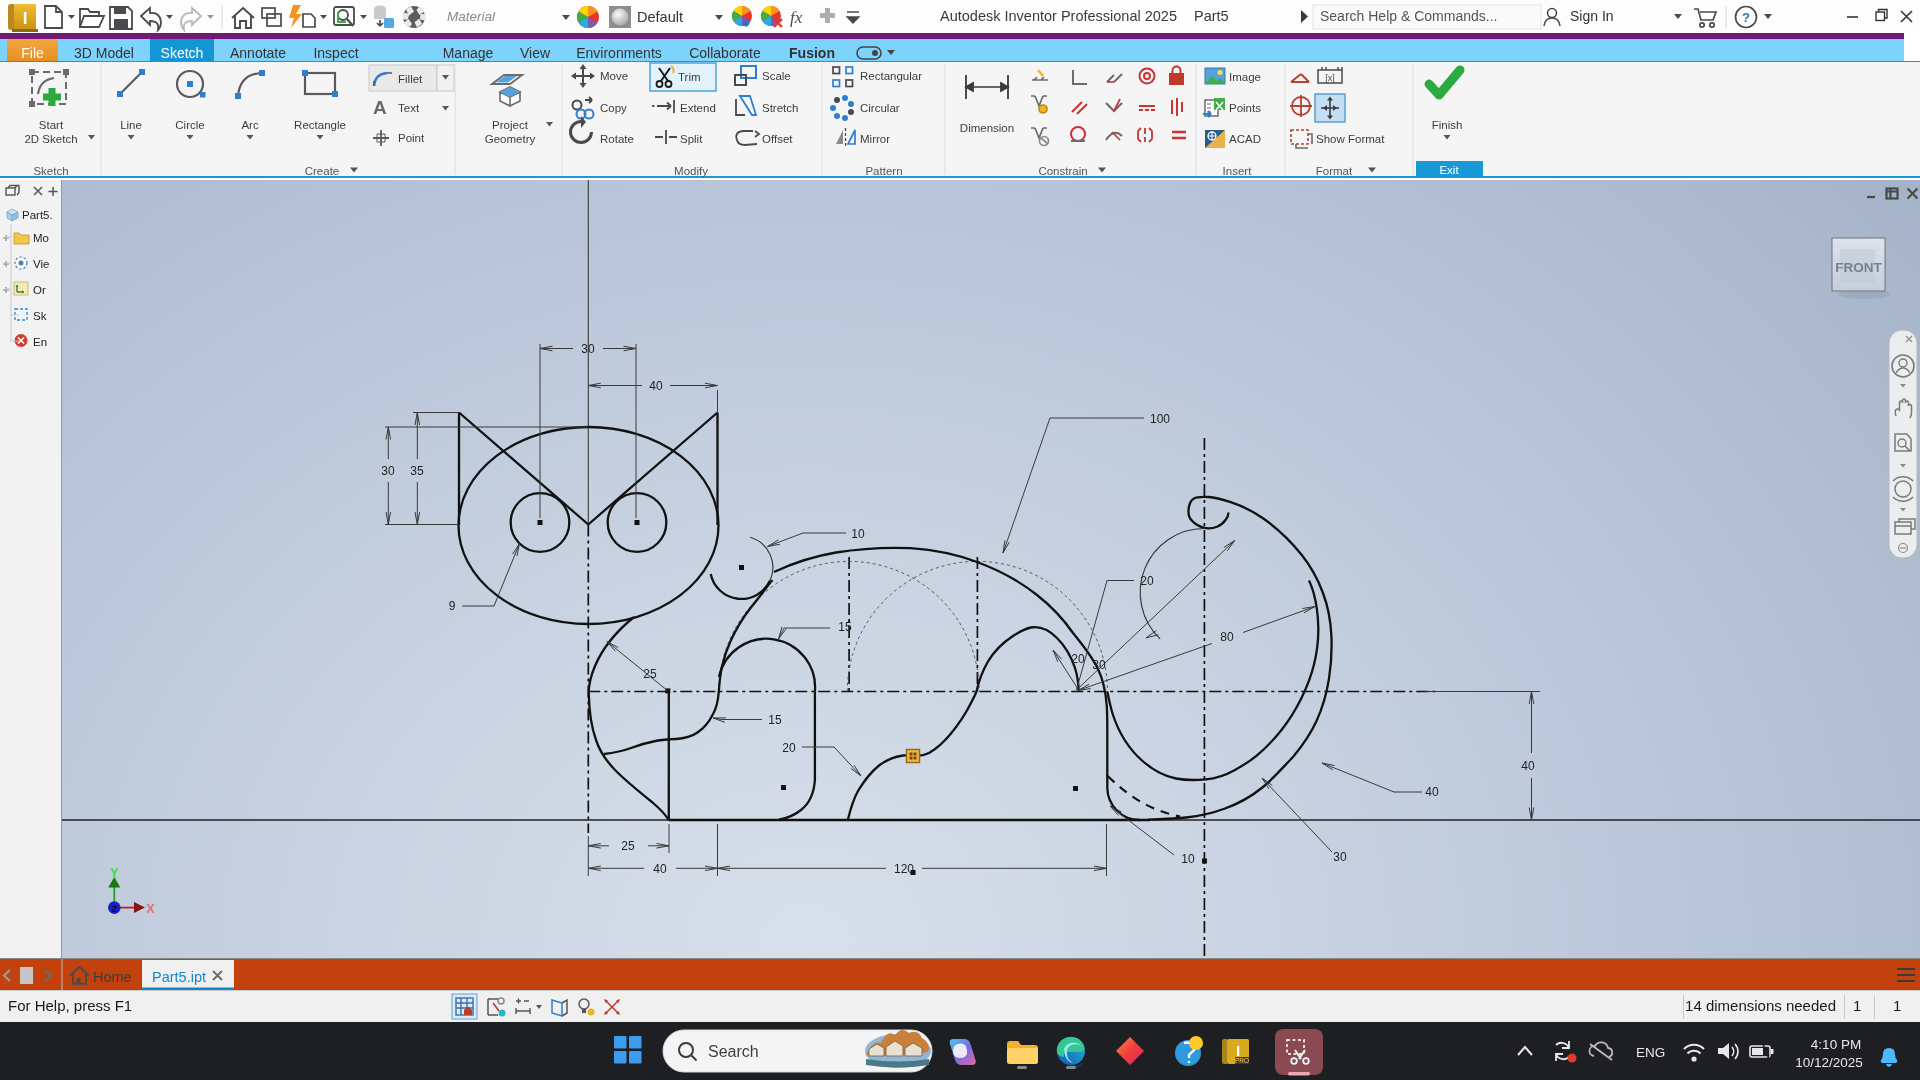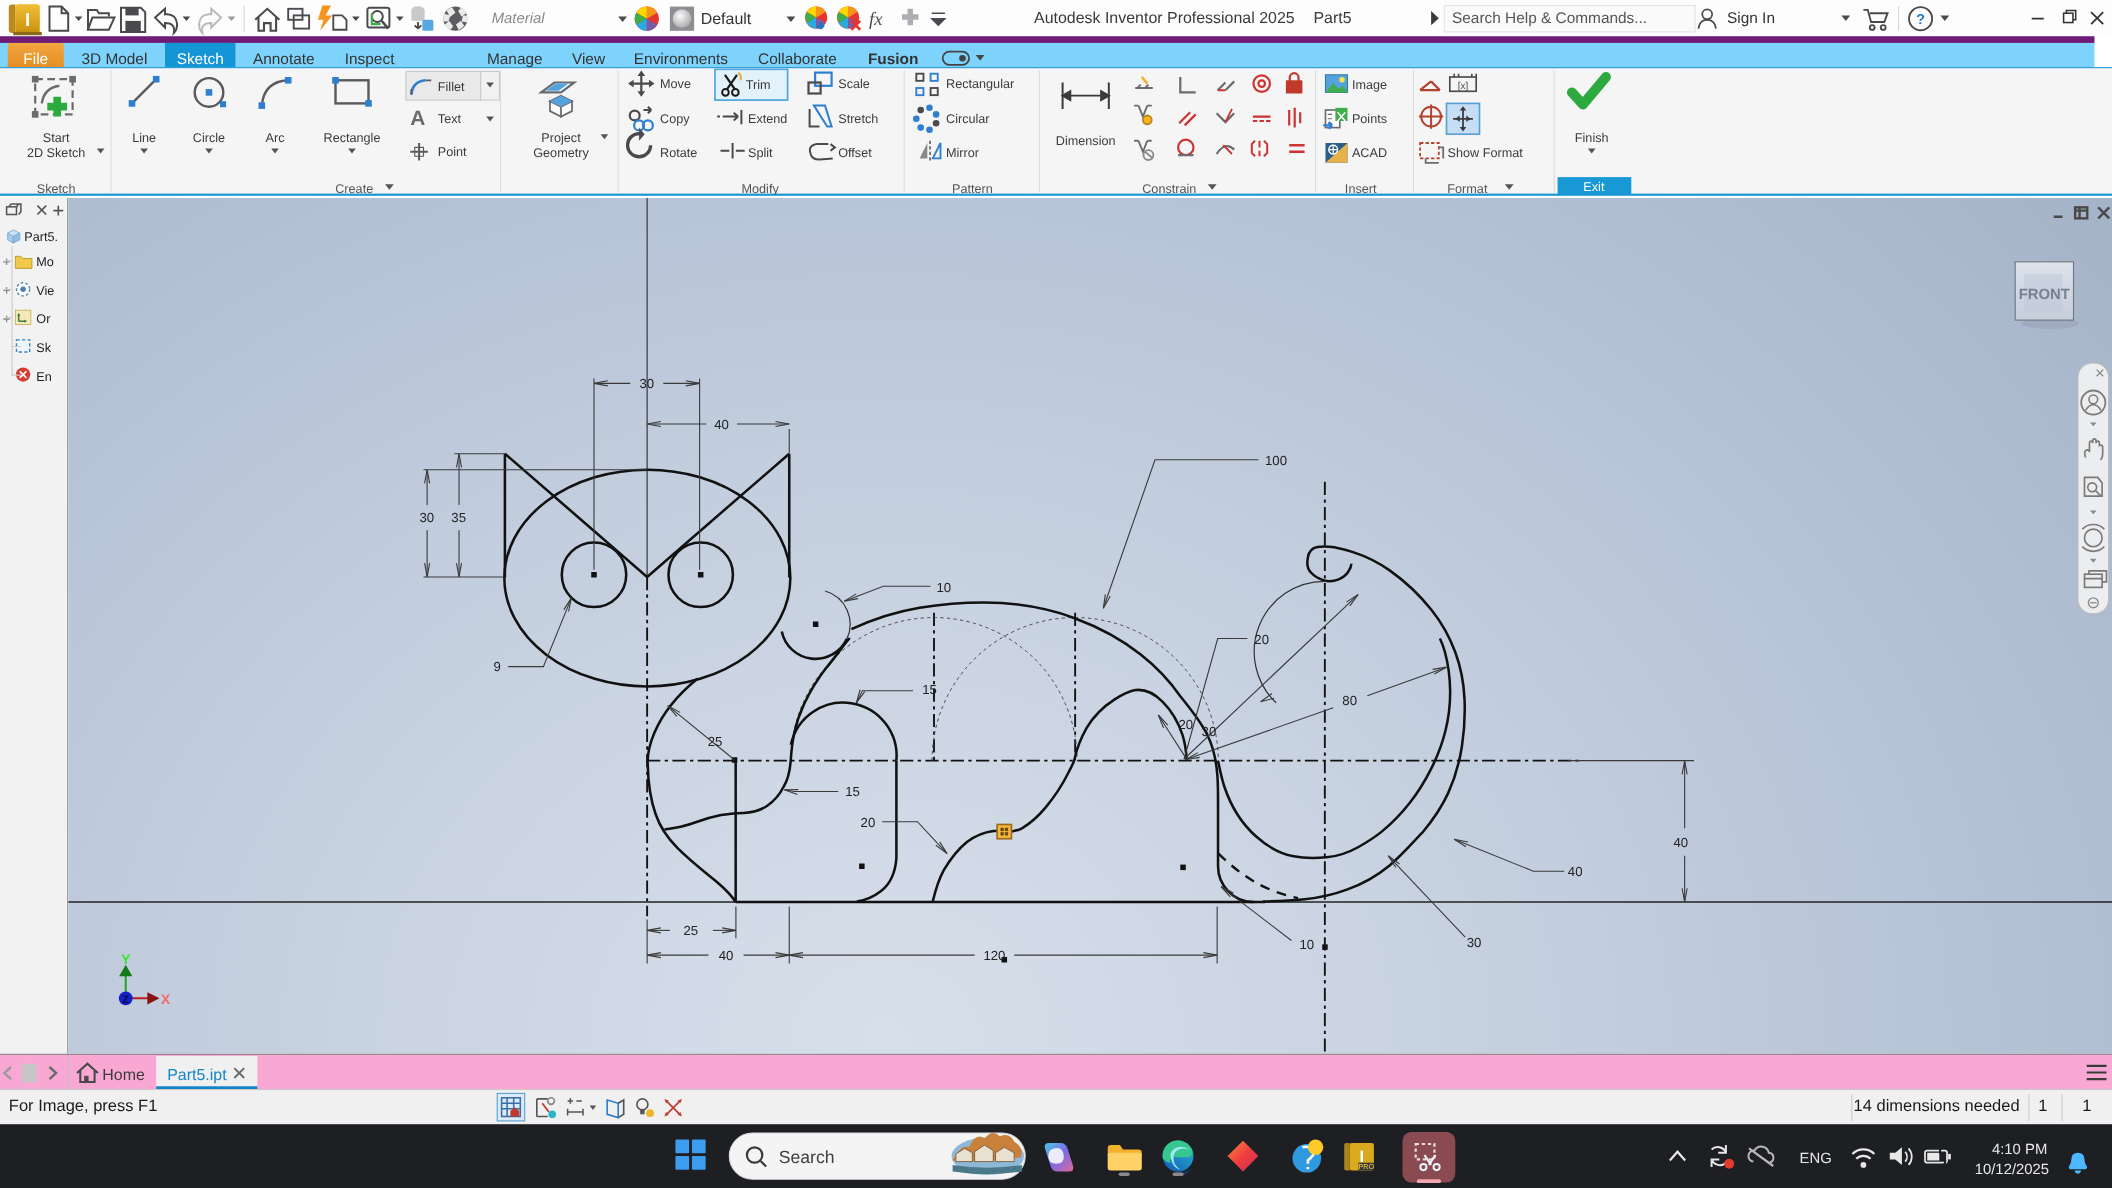--- a/index.html
+++ b/index.html
@@ -12,21 +12,21 @@
   .rtab { position:absolute; top:0; height:28px; line-height:28px; text-align:center; font-size:14px; color:#333; }
   .rtab.file { background:linear-gradient(#f2a63f,#e2891c); color:#fff; border-radius:2px 2px 0 0; }
   .rtab.active { background:#1495d6; color:#fff; }
   
   #ribbon { position:absolute; left:0; top:61px; width:1920px; height:117px; background:#f5f5f6; border-top:1.5px solid #1c97d4; border-bottom:2px solid #1c97d4; }
   
   #canvas { position:absolute; left:62px; top:180px; width:1858px; height:778px;
       background:radial-gradient(ellipse 1450px 1180px at 40% 98%, #D7DFEA 0%, #CAD4E2 30%, #B4C1D5 72%, #A5B3C8 100%); }
   #browser { position:absolute; left:0; top:180px; width:62px; height:778px; background:#f2f2f3; border-right:1px solid #999; }
   
-  #tabbar { position:absolute; left:0; top:958px; width:1920px; height:32px; background:#f9a8d4; border-top:1px solid #8a8a8a; }
+  #tabbar { position:absolute; left:0; top:958px; width:1920px; height:32px; background:#c2410c; border-top:1px solid #8a8a8a; }
   
   #statusbar { position:absolute; left:0; top:990px; width:1920px; height:32px; background:#f0f0f0; border-top:1px solid #c9c9c9; font-size:15px; color:#1a1a1a; }
   
   #taskbar { position:absolute; left:0; top:1022px; width:1920px; height:58px; background:#1d1f23; }
 </style>
 </head>
 <body>
 <div id="app">
   <div id="titlebar">
     <svg width="1920" height="33" viewBox="0 0 1920 33" style="position:absolute;left:0;top:0">
@@ -777,21 +777,21 @@
       <rect x="76.5" y="19" width="4" height="6.5" fill="#4a4a4a"></rect>
       <text x="93" y="22.5" font-size="14.5" fill="#3c3c3c">Home</text>
       <rect x="142" y="1" width="92" height="31" fill="#f0f0f0"></rect>
       <rect x="142" y="28.5" width="92" height="3.5" fill="#1486c8"></rect>
       <text x="152" y="22.5" font-size="14.5" fill="#1486c8">Part5.ipt</text>
       <path d="M213,12 l9,9 m0,-9 l-9,9" stroke="#6a6a6a" stroke-width="1.8"></path>
       <path d="M1897,10 l18,0 m-18,6 l18,0 m-18,6 l18,0" stroke="#3a3a3a" stroke-width="2"></path>
     </svg>
   </div>
   <div id="statusbar">
-    <div style="position:absolute;left:8px;top:6px;">For Image, press F1</div>
+    <div style="position:absolute;left:8px;top:6px;">For Help, press F1</div>
     <svg width="260" height="32" viewBox="0 0 260 32" style="position:absolute;left:444px;top:0">
       <rect x="8" y="3" width="25" height="25" fill="#dbeaf7" stroke="#5a9fd4"></rect>
       <g stroke="#3a6ea8" stroke-width="1.4" fill="none">
         <rect x="12" y="7" width="17" height="17"></rect>
         <path d="M12,12 l17,0 M12,17 l17,0 M17,7 l0,17 M23,7 l0,17"></path>
       </g>
       <path d="M20,19 l4,-3.5 l4,3.5 l0,5 l-8,0 Z" fill="#c0392b"></path>
       <g stroke="#555" stroke-width="1.5" fill="none">
         <path d="M44,8 l0,16 M44,8 l10,0 M44,24 l10,0"></path>
         <path d="M49,12 l6,8" stroke="#c0392b"></path>

